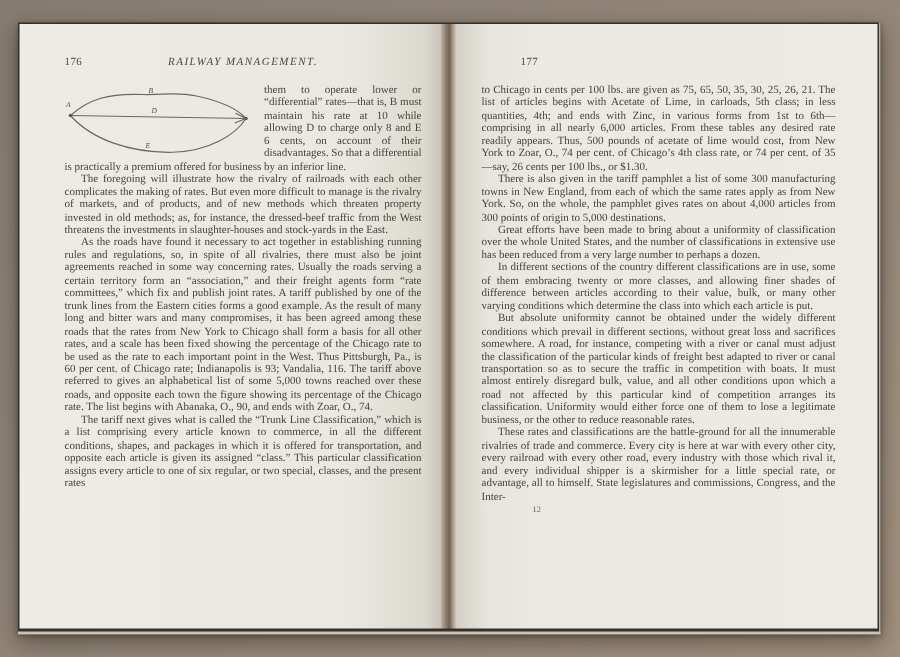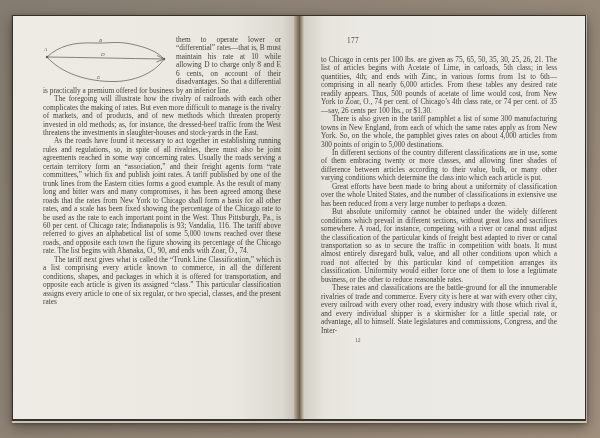--- a/index.html
+++ b/index.html
@@ -68,20 +68,25 @@
     padding-left:34px;margin-top:1px;
   }
 </style>
 </head>
 <body>
 
 <div class="scene">
   <div class="book">
 
     <div class="page left">
+      <div class="running-head">
+        <span class="num">176</span>
+        <span class="title">RAILWAY MANAGEMENT.</span>
+        <span class="num"></span>
+      </div>
 
       <div class="body-text">
         <p>
           <svg class="diagram" viewBox="0 0 126 48">
 
             <path d="M4,20 C16,9 30,5 52,6 C66,6.5 74,4 88,7 C102,10 114,14 121,22"></path>
 
             <path d="M4,20 C40,20.5 85,21.5 121,22"></path>
 
             <path d="M4,20 C18,36 44,45 72,44.5 C96,44 114,33 121,22"></path>
@@ -109,22 +114,22 @@
     <div class="page right">
       <div class="running-head">
         <span class="num"></span>
         <span class="num right-num">177</span>
       </div>
 
       <div class="body-text">
         <p>to Chicago in cents per 100 lbs. are given as 75, 65, 50, 35, 30, 25, 26, 21.  The list of articles begins with Acetate of Lime, in carloads, 5th class; in less quantities, 4th; and ends with Zinc, in various forms from 1st to 6th—comprising in all nearly 6,000 articles. From these tables any desired rate readily appears.  Thus, 500 pounds of acetate of lime would cost, from New York to Zoar, O., 74 per cent. of Chicago’s 4th class rate, or 74 per cent. of 35—say, 26 cents per 100 lbs., or $1.30.</p>
         <div>
             <p class="indent">There is also given in the tariff pamphlet a list of some 300 manufacturing towns in New England, from each of which the same rates apply as from New York.  So, on the whole, the pamphlet gives rates on about 4,000 articles from 300 points of origin to 5,000 destinations.</p>
+            <p class="indent">Great efforts have been made to bring about a uniformity of classification over the whole United States, and the number of classifications in extensive use has been reduced from a very large number to perhaps a dozen.</p>
             <p class="indent">In different sections of the country different classifications are in use, some of them embracing twenty or more classes, and allowing finer shades of difference between articles according to their value, bulk, or many other varying conditions which determine the class into which each article is put.</p>
-            <p class="indent">Great efforts have been made to bring about a uniformity of classification over the whole United States, and the number of classifications in extensive use has been reduced from a very large number to perhaps a dozen.</p>
             <p class="indent">But absolute uniformity cannot be obtained under the widely different conditions which prevail in different sections, without great loss and sacrifices somewhere.  A road, for instance, competing with a river or canal must adjust the classification of the particular kinds of freight best adapted to river or canal transportation so as to secure the traffic in competition with boats.  It must almost entirely disregard bulk, value, and all other conditions upon which a road not affected by this particular kind of competition arranges its classification.  Uniformity would either force one of them to lose a legitimate business, or the other to reduce reasonable rates.</p>
             <p class="indent">These rates and classifications are the battle-ground for all the innumerable rivalries of trade and commerce.  Every city is here at war with every other city, every railroad with every other road, every industry with those which rival it, and every individual shipper is a skirmisher for a little special rate, or advantage, all to himself.  State legislatures and commissions, Congress, and the Inter-</p>
           </div>
         <div class="sig-mark">12</div>
       </div>
     </div>
 
   </div>
 </div>
 

